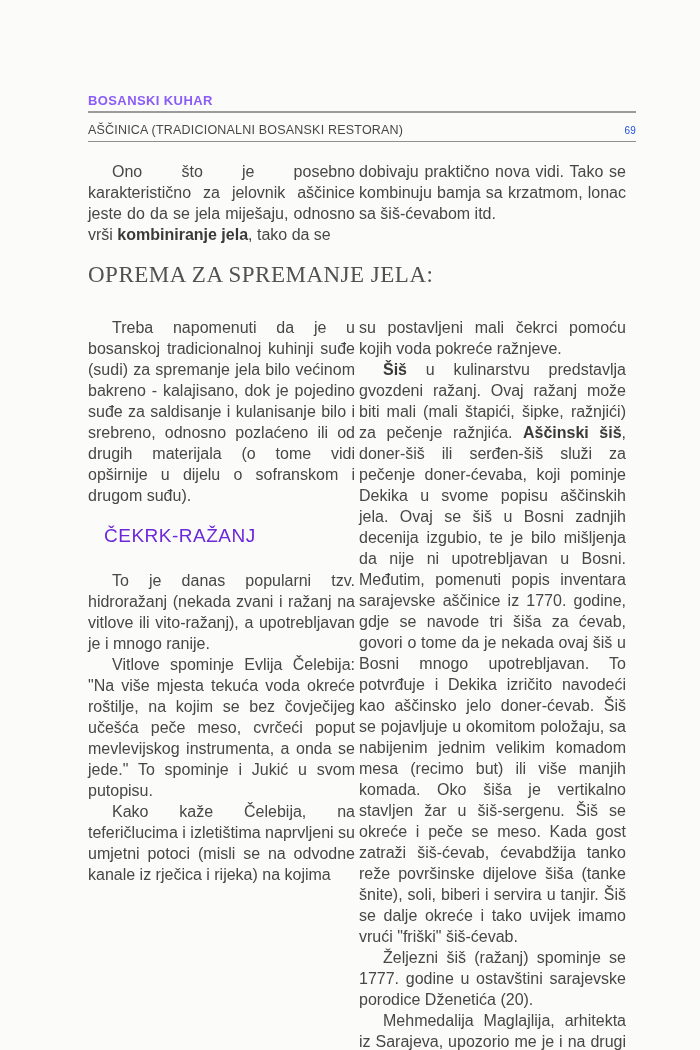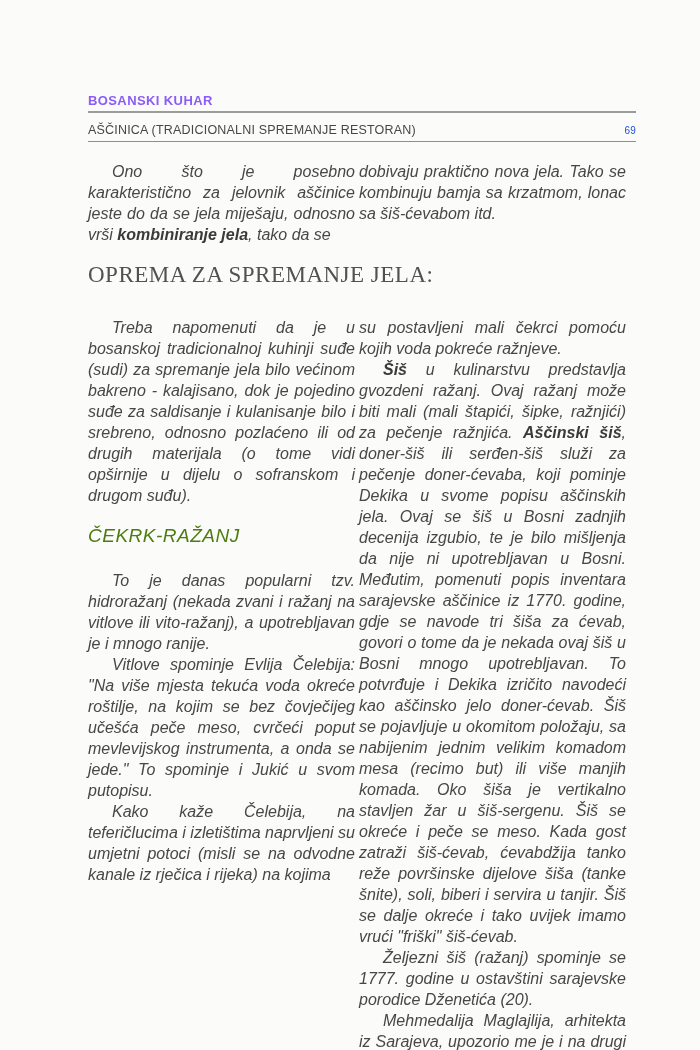--- a/index.html
+++ b/index.html
@@ -23,65 +23,65 @@
   }
   .rule { height: 2px; background: #9b9b9b; }
   .rule.thin { height: 1px; background: #8f8f8f; }
   .chapter-row {
     display: flex; justify-content: space-between; align-items: baseline;
     font-size: 12.5px; color: #474747; letter-spacing: .2px;
     padding: 4px 0 4px;
   }
   .page-number { font-size: 10px; color: #1d4ed8; margin-top: 8px; }
   
-  .columns { display: flex; gap: 4px; font-style: italic; }
+  .columns { display: flex; gap: 4px; }
   .col { width: 267px; }
   .intro { margin-top: 19px; }
   .section-heading {
     margin-top: 17px;
     font-size: 23px; font-weight: 400;
     color: #515151; letter-spacing: .5px; font-family: Liberation Serif, serif;
   }
   .main { margin-top: 29px; }
   
   p {
     margin: 0;
     text-align: justify;
     font-size: 16px; line-height: 21px;
     color: #474747;
   }
   p.indent { text-indent: 24px; }
   strong { font-weight: 700; color: #3a3a3a; }
   .subheading {
     font-size: 19px; font-weight: 400;
-    color: #4d7c0f; letter-spacing: .5px;
-    margin: 19px 0 23px;
+    color: #6d28d9; letter-spacing: .5px;
+    margin: 19px 16px 23px;
   }
 </style>
 </head>
 <body>
 
 <div class="page">
 
   <header>
     <div class="book-title">BOSANSKI KUHAR</div>
     <div class="rule"></div>
     <div class="chapter-row">
-      <span class="chapter-title">AŠČINICA (TRADICIONALNI SPREMANJE RESTORAN)</span>
+      <span class="chapter-title">AŠČINICA (TRADICIONALNI BOSANSKI RESTORAN)</span>
       <span class="page-number">69</span>
     </div>
     <div class="rule thin"></div>
   </header>
 
   <section class="intro columns">
     <div class="col">
       <p class="indent"><span>Ono što je posebno karakteristično za jelovnik aščinice jeste do da se jela miješaju, odnosno vrši </span><strong>kombiniranje jela</strong><span>, tako da se</span></p>
     </div>
     <div class="col">
-      <p>dobivaju praktično nova jela. Tako se kombinuju bamja sa krzatmom, lonac sa šiš-ćevabom itd.</p>
+      <p>dobivaju praktično nova vidi. Tako se kombinuju bamja sa krzatmom, lonac sa šiš-ćevabom itd.</p>
     </div>
   </section>
 
   <h1 class="section-heading">OPREMA ZA SPREMANJE JELA:</h1>
 
   <section class="main columns">
 
     <div class="col">
       <p class="indent">Treba napomenuti da je u bosanskoj tradicionalnoj kuhinji suđe (sudi) za spremanje jela bilo većinom bakreno - kalajisano, dok je pojedino suđe za saldisanje i kulanisanje bilo i srebreno, odnosno pozlaćeno ili od drugih materijala (o tome vidi opširnije u dijelu o sofranskom i drugom suđu).</p>
       <h2 class="subheading">ČEKRK-RAŽANJ</h2>

